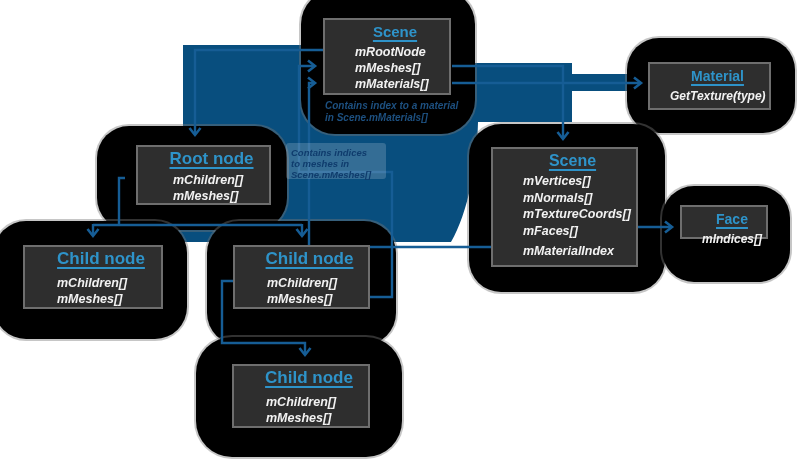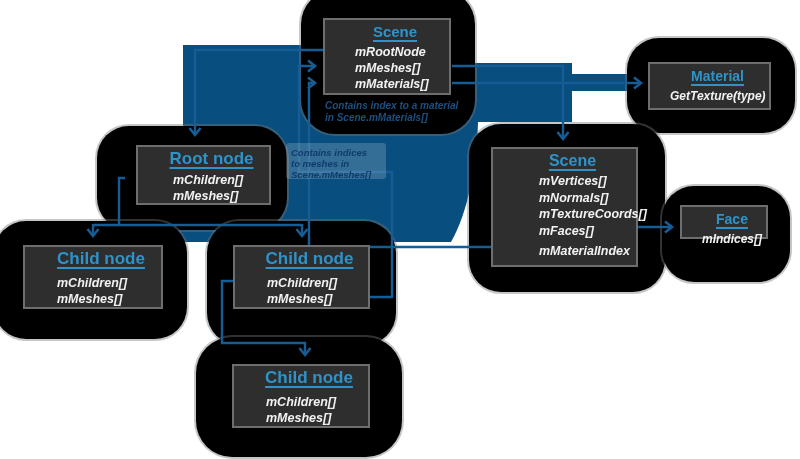--- a/index.html
+++ b/index.html
@@ -32,21 +32,21 @@
     text-decoration:underline;text-decoration-thickness:2px;text-underline-offset:3px;
     padding-top:2px;line-height:20px;font-size:15px;
   }
   .fields{padding:2px 4px 0 14px;font-weight:bold;font-style:italic;font-size:12.5px;line-height:16px;}
   .fields .field{white-space:nowrap;}
   .box-scene{left:323px;top:18px;width:128px;height:77px;}
   .box-material{left:648px;top:62px;width:123px;height:48px;}
   .box-material .box-title{font-size:14px;}
   .box-mesh{left:491px;top:147px;width:147px;height:120px;}
   .box-mesh .box-title{font-size:16px;}
-  .box-mesh .fields{line-height:16.5px;margin-left:16px;}
+  .box-mesh .fields{line-height:16.5px;}
   .box-mesh .field:last-child{margin-top:4px;}
   .box-face{left:680px;top:205px;width:88px;height:34px;}
   .box-face .box-title{font-size:14px;}
   .box-root{left:136px;top:145px;width:135px;height:60px;}
   .box-root .box-title{font-size:17px;}
   .box-root .fields{padding-top:3px;padding-left:19px;}
   .box-child1{left:23px;top:245px;width:140px;height:64px;}
   .box-child2{left:233px;top:245px;width:137px;height:64px;}
   .box-child3{left:232px;top:364px;width:138px;height:64px;}
   .box-child1 .box-title,.box-child2 .box-title,.box-child3 .box-title{font-size:17px;}

